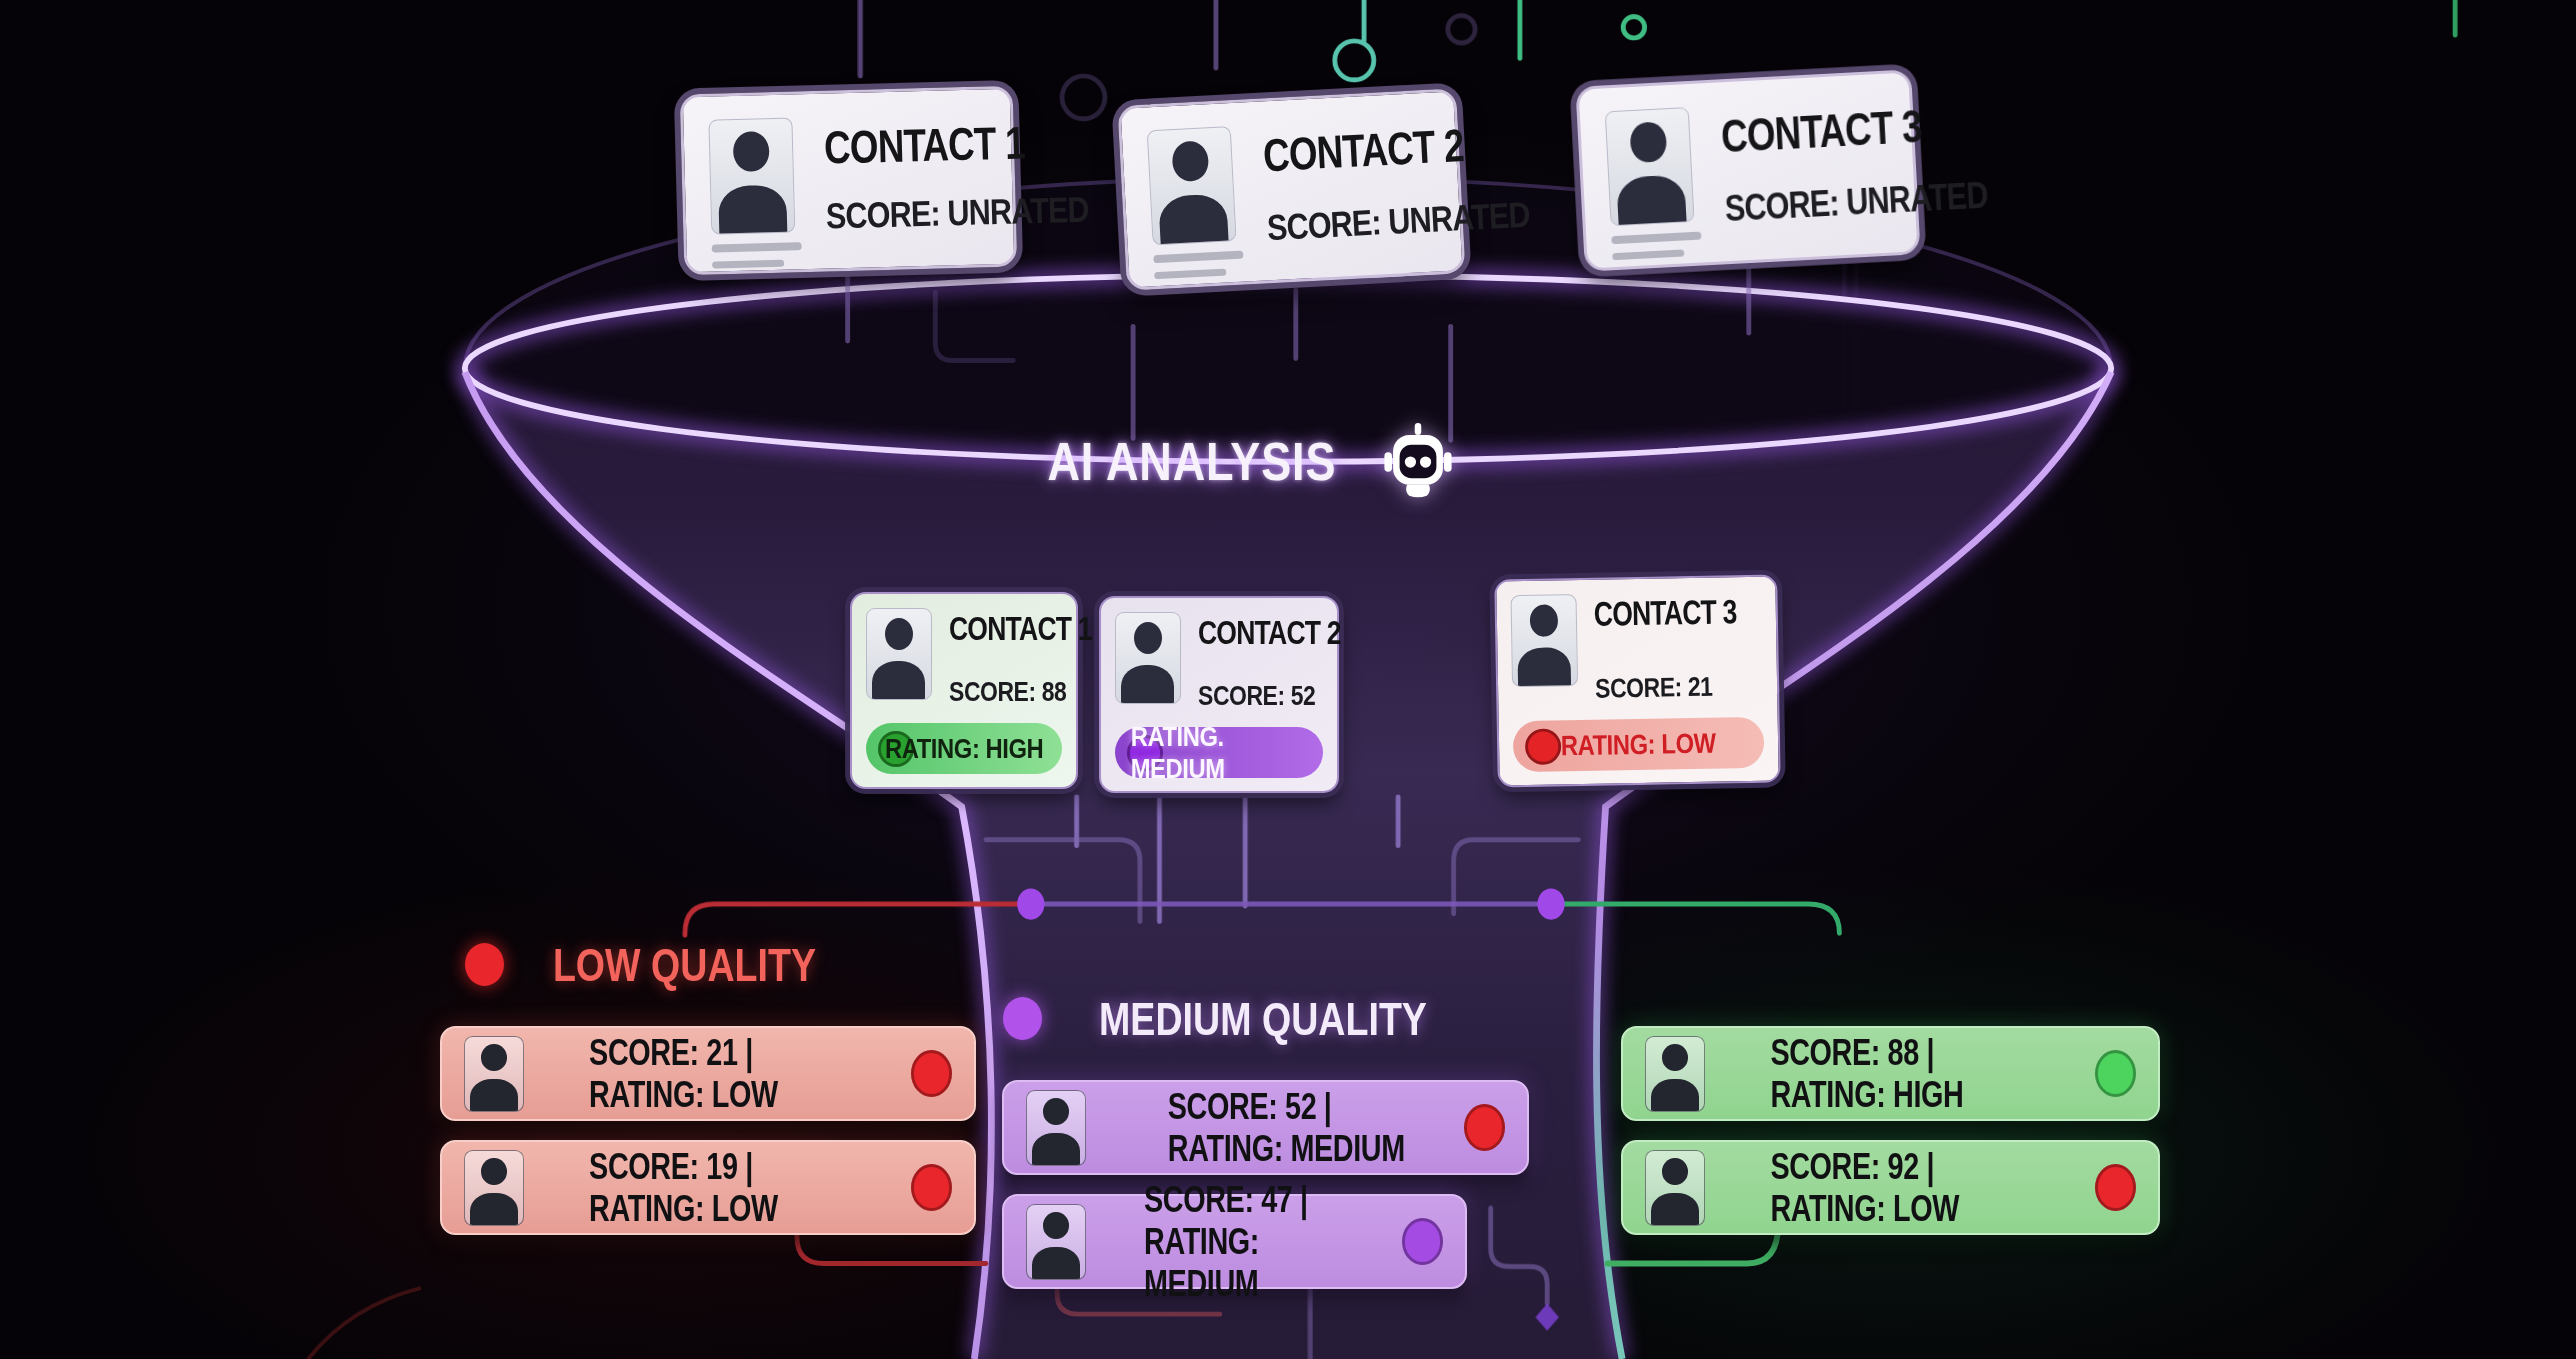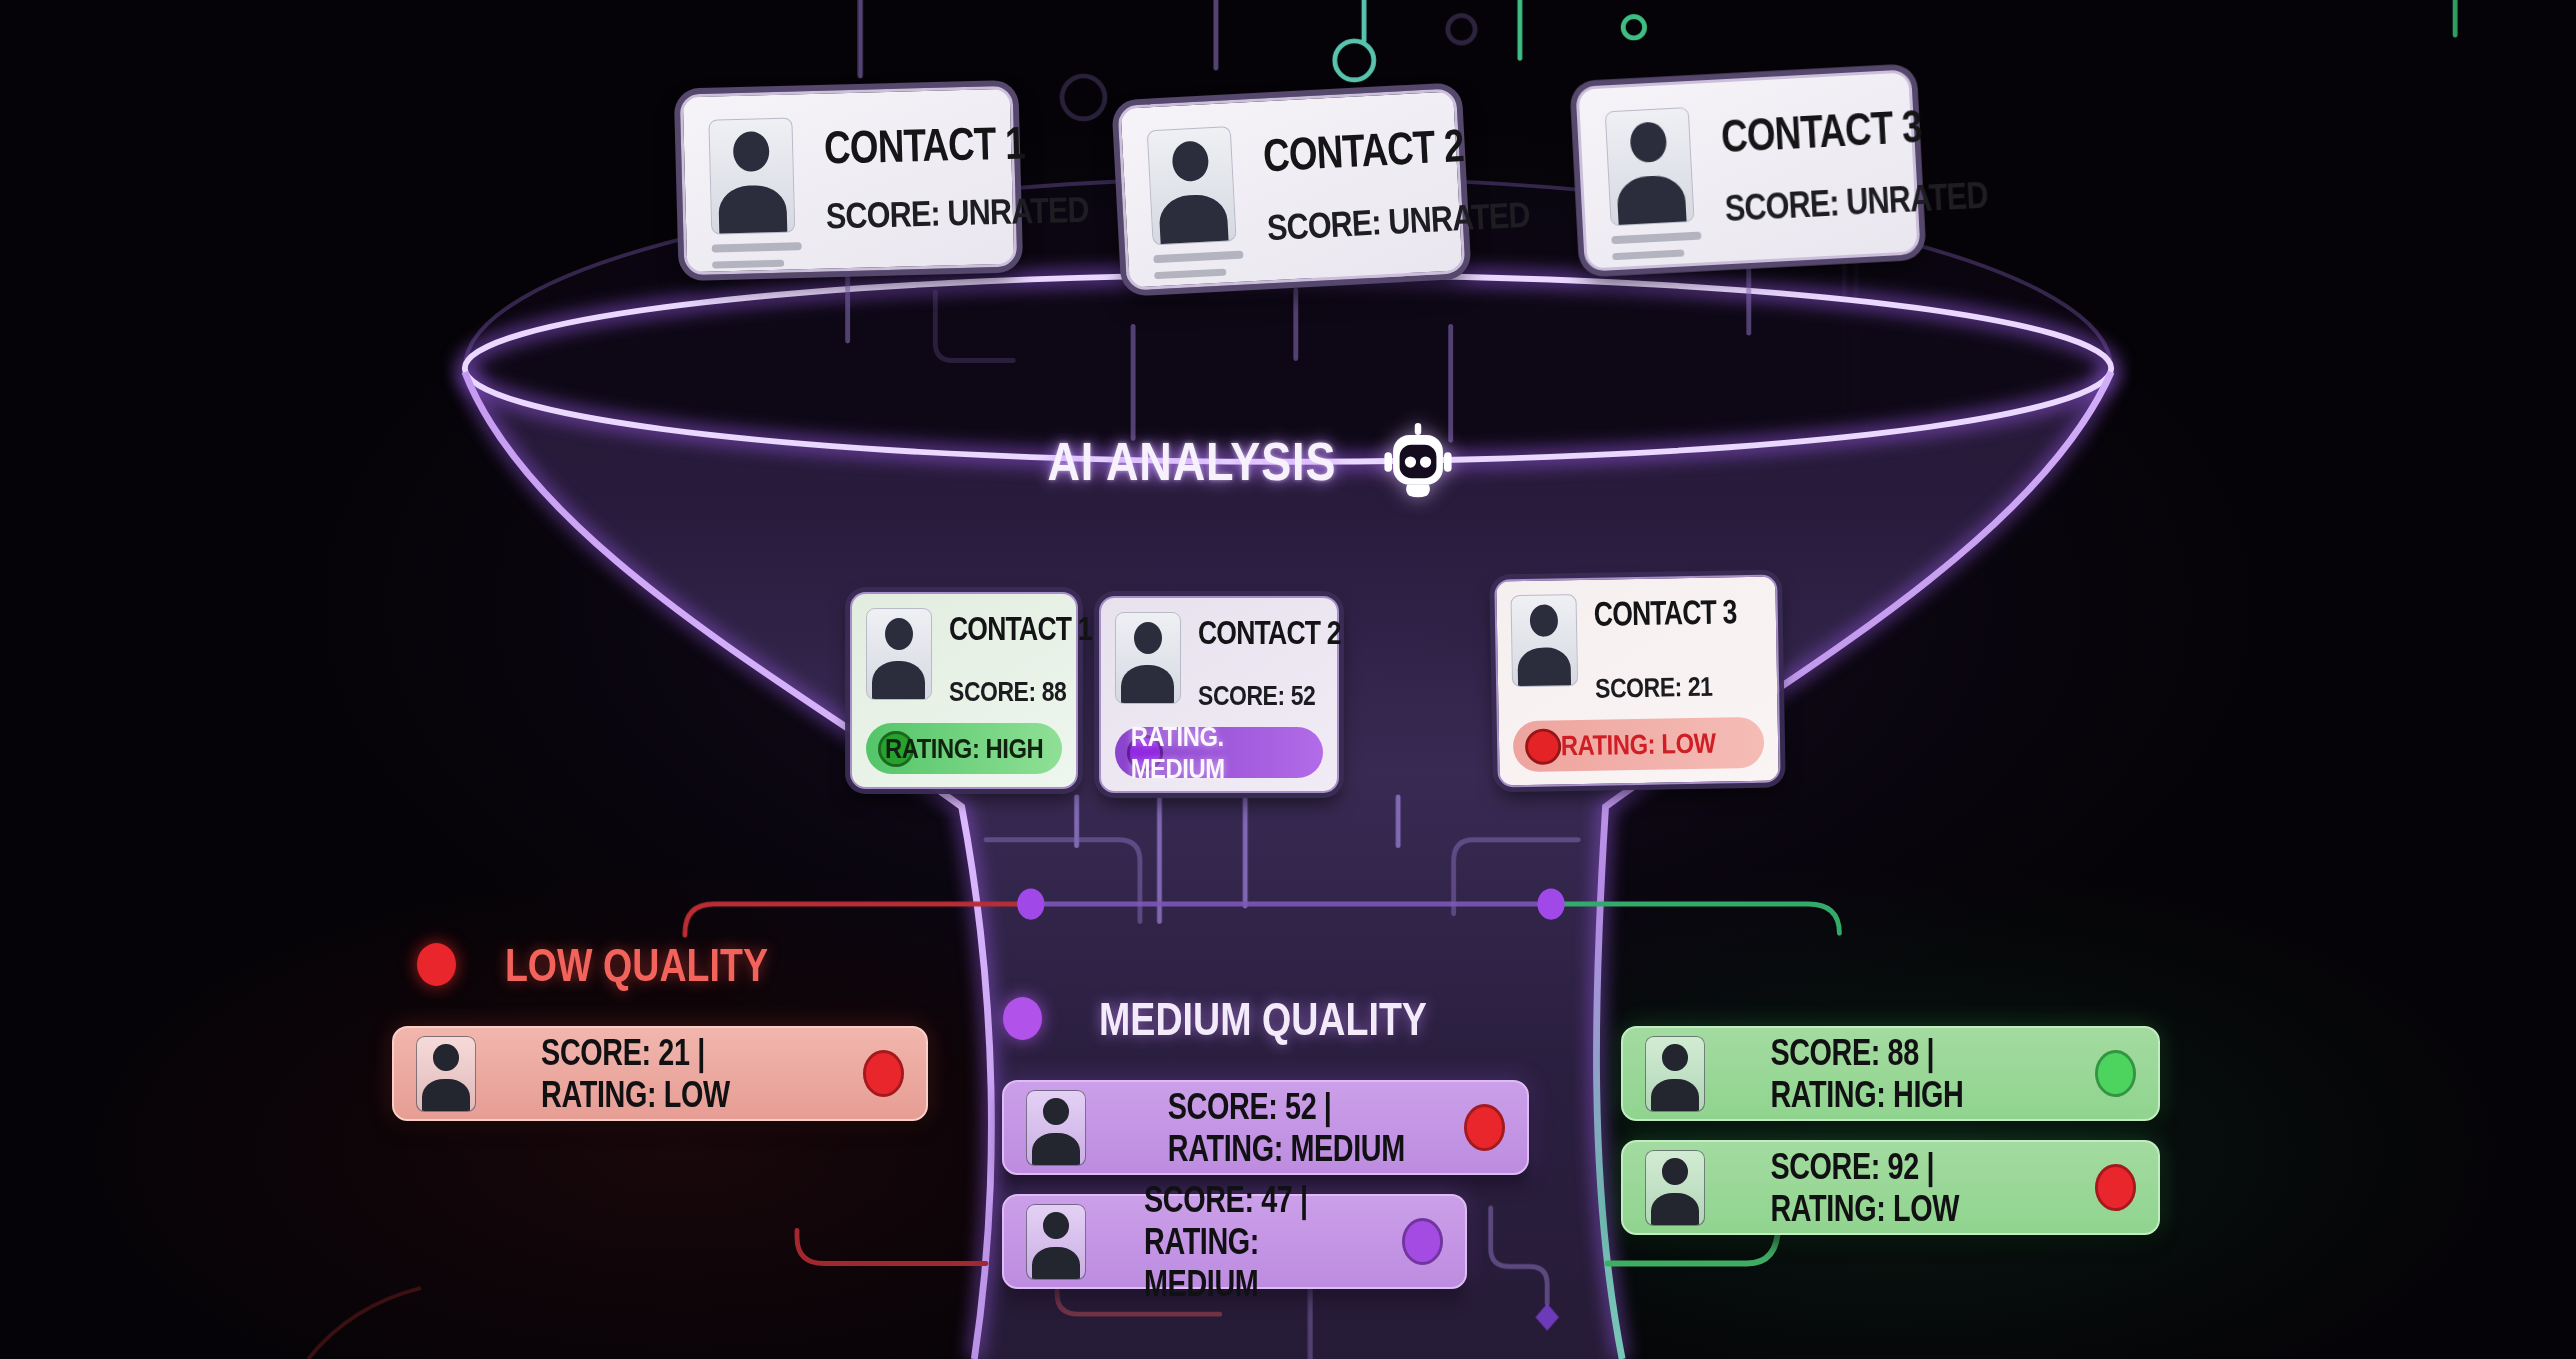--- a/index.html
+++ b/index.html
@@ -289,28 +289,33 @@
         <span class="mini-title cnd">CONTACT 3</span>
         <span class="mini-score cnd">SCORE: 21</span>
       </div>
     </div>
     <div class="pill">
       <span class="pill-dot" style="background: rgb(228, 35, 38);"></span>
       <span class="pill-text">RATING: LOW</span>
     </div>
   </div>
 
-  <div class="cat cat-low" style="left:392px;top:937px;width:536px;height:312px;">
+  <div class="cat cat-low" style="left:440px;top:937px;width:536px;height:312px;">
     <div class="cat-header">
       <span class="cat-dot" style="background: rgb(232, 38, 43);"></span>
       <span class="cat-label cndc" style="color: rgb(242, 99, 92);">LOW QUALITY</span>
     </div>
     <div class="qrow row-low" style="top:89px;width:536px;">
       <div class="avatar"></div>
       <span class="qtext">SCORE: 21 | RATING: LOW</span>
+      <span class="qdot" style="background: rgb(232, 38, 43);"></span>
+    </div>
+    <div class="qrow row-low" style="top:203px;width:536px;">
+      <div class="avatar"></div>
+      <span class="qtext">SCORE: 19 | RATING: LOW</span>
       <span class="qdot" style="background: rgb(232, 38, 43);"></span>
     </div>
   </div>
 
   <div class="cat cat-med" style="left:1002px;top:991px;width:569px;height:312px;">
     <div class="cat-header">
       <span class="cat-dot" style="background: rgb(177, 83, 234);"></span>
       <span class="cat-label cndc" style="color: rgb(243, 235, 250);">MEDIUM QUALITY</span>
     </div>
     <div class="qrow row-med" style="top:89px;width:527px;gap:22px;">

